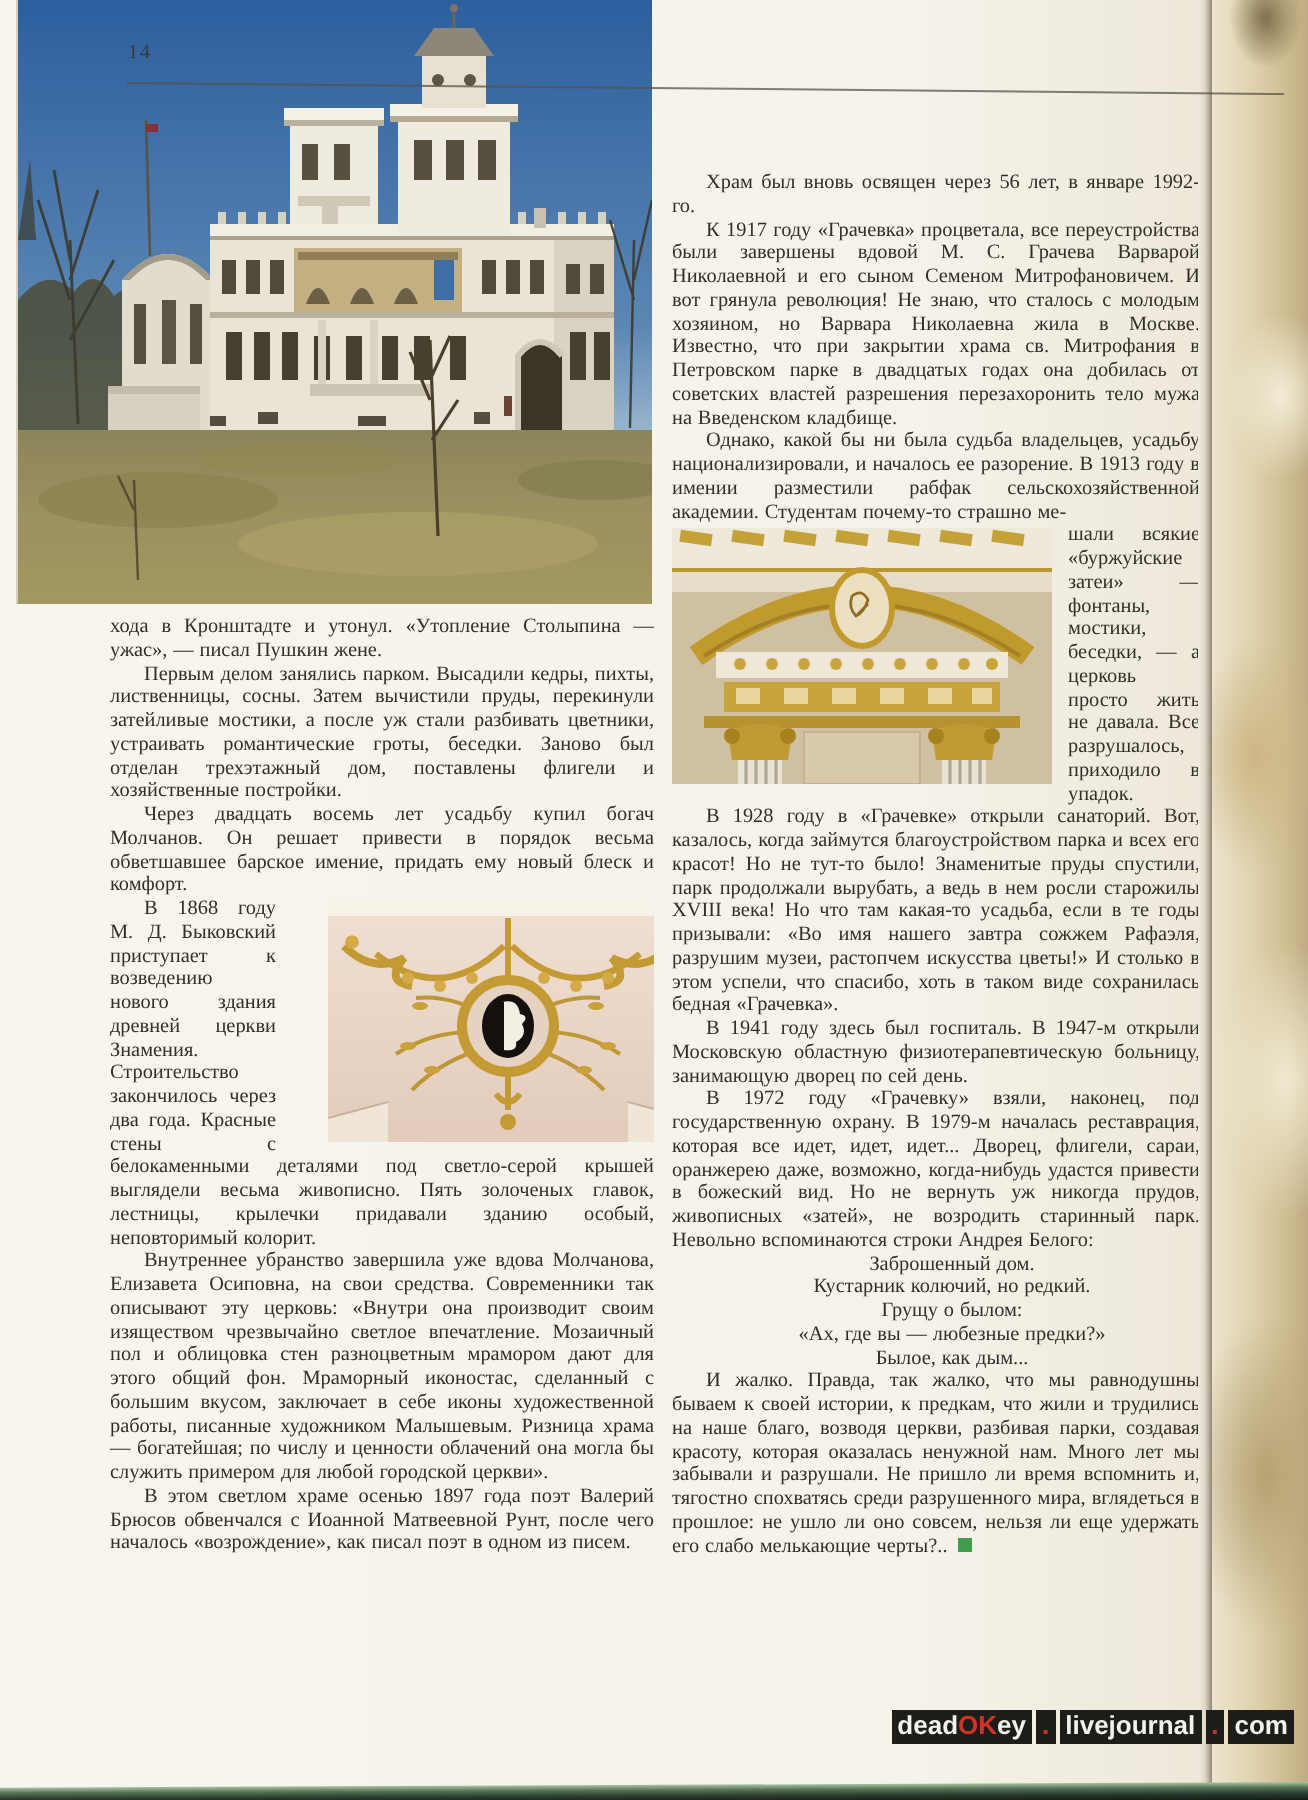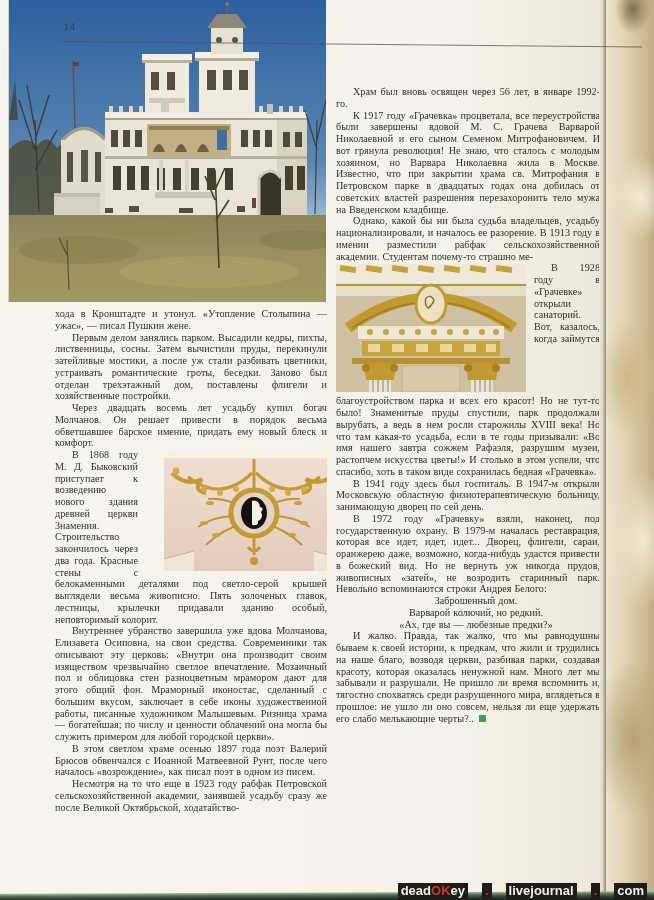--- a/index.html
+++ b/index.html
@@ -40,21 +40,21 @@
         radial-gradient(40px 60px at 70% 22%, #f2ebd6 0%, rgba(242,235,214,0) 70%),
         radial-gradient(44px 80px at 45% 42%, #cdb685 0%, rgba(205,182,133,0) 72%),
         radial-gradient(50px 100px at 75% 60%, #f0e8d0 0%, rgba(240,232,208,0) 70%),
         radial-gradient(55px 110px at 55% 82%, #b7a274 0%, rgba(183,162,116,0) 72%),
         linear-gradient(90deg,#ece4cf 0%,#e0d3b0 40%,#cfbd92 75%,#bca981 100%);
        border-left:1px solid #9a927d;}
   
   .bottom-strip{position:absolute;left:0;bottom:0;width:654px;height:9px;
        background:linear-gradient(#a9c2a3 0%,#557155 30%,#29392c 65%,#131c15 100%);
        transform:rotate(-.25deg);transform-origin:right center;z-index:6;}
-  .watermark{position:absolute;right:7px;bottom:0;display:flex;gap:14px;
+  .watermark{position:absolute;right:7px;bottom:28px;display:flex;gap:2px;
        font-family:"Liberation Sans",sans-serif;font-weight:bold;font-size:13px;
        z-index:7;}
   .wm-seg{background:#1e1d19;color:#f2f1ea;padding:0 3px 1px 3px;line-height:16px;}
   .wm-red{color:#cf3527;}
   
 </style>
 </head>
 <body>
 
 <div class="page">
@@ -257,21 +257,20 @@
           <path d="M87,50 q8,-2 9,6 q5,1 1,5 q3,6 -3,9 q1,5 -6,4 l0,-24 Z" fill="#f3efe4"></path>
 
           <path d="M90,86 L90,104 M84,96 q6,8 12,0" stroke="#c49a34" stroke-width="3" fill="none"></path>
           <circle cx="90" cy="110" r="4" fill="#c49a34"></circle>
         </svg>
       </span>
       <span>В 1868 году М. Д. Быковский приступает к возведению нового здания древней церкви Знамения. Строительство закончилось через два года. Красные стены с белокаменными деталями под светло-серой крышей выглядели весьма живописно. Пять золоченых главок, лестницы, крылечки придавали зданию особый, неповторимый колорит.</span>
     </div>
     <div class="para">Внутреннее убранство завершила уже вдова Молчанова, Елизавета Осиповна, на свои средства. Современники так описывают эту церковь: «Внутри она производит своим изяществом чрезвычайно светлое впечатление. Мозаичный пол и облицовка стен разноцветным мрамором дают для этого общий фон. Мраморный иконостас, сделанный с большим вкусом, заключает в себе иконы художественной работы, писанные художником Малышевым. Ризница храма — богатейшая; по числу и ценности облачений она могла бы служить примером для любой городской церкви».</div>
     <div class="para">В этом светлом храме осенью 1897 года поэт Валерий Брюсов обвенчался с Иоанной Матвеевной Рунт, после чего началось «возрождение», как писал поэт в одном из писем.</div>
-    <div class="para">Несмотря на то что еще в 1923 году рабфак Петровской сельскохозяйственной академии, занявшей усадьбу сразу же после Великой Октябрьской, ходатайство-</div>
   </div>
 
   <div class="col col-right">
     <div class="para">Храм был вновь освящен через 56 лет, в январе 1992-го.</div>
     <div class="para">К 1917 году «Грачевка» процветала, все переустройства были завершены вдовой М. С. Грачева Варварой Николаевной и его сыном Семеном Митрофановичем. И вот грянула революция! Не знаю, что сталось с молодым хозяином, но Варвара Николаевна жила в Москве. Известно, что при закрытии храма св. Митрофания в Петровском парке в двадцатых годах она добилась от советских властей разрешения перезахоронить тело мужа на Введенском кладбище.</div>
     <div class="para">Однако, какой бы ни была судьба владельцев, усадьбу национализировали, и началось ее разорение. В 1913 году в имении разместили рабфак сельскохозяйственной академии. Студентам почему-то страшно ме-</div>
     <div class="para noindent">
       <span class="inset inset-portal">
         <svg width="190" height="128" viewBox="0 0 190 128">
           <rect width="190" height="128" fill="#cfc0a2"></rect>
@@ -327,28 +326,31 @@
           <rect x="135" y="116" width="22" height="12" fill="#e9e3d4"></rect>
           <g stroke="#b1a894" stroke-width="1.6">
             <path d="M37,116 l0,12 M42,116 l0,12 M47,116 l0,12 M52,116 l0,12"></path>
             <path d="M139,116 l0,12 M144,116 l0,12 M149,116 l0,12 M154,116 l0,12"></path>
           </g>
 
           <rect x="66" y="102" width="58" height="26" fill="#d9c9ab"></rect>
           <rect x="66" y="102" width="58" height="26" fill="none" stroke="#c3b190" stroke-width="1"></rect>
         </svg>
       </span>
+      <span>шали всякие «буржуйские затеи» — фонтаны, мостики, беседки, — а церковь просто жить не давала. Все разрушалось, приходило в упадок.</span>
     </div>
     <div class="para">В 1928 году в «Грачевке» открыли санаторий. Вот, казалось, когда займутся благоустройством парка и всех его красот! Но не тут-то было! Знаменитые пруды спустили, парк продолжали вырубать, а ведь в нем росли старожилы XVIII века! Но что там какая-то усадьба, если в те годы призывали: «Во имя нашего завтра сожжем Рафаэля, разрушим музеи, растопчем искусства цветы!» И столько в этом успели, что спасибо, хоть в таком виде сохранилась бедная «Грачевка».</div>
     <div class="para">В 1941 году здесь был госпиталь. В 1947-м открыли Московскую областную физиотерапевтическую больницу, занимающую дворец по сей день.</div>
     <div class="para">В 1972 году «Грачевку» взяли, наконец, под государственную охрану. В 1979-м началась реставрация, которая все идет, идет, идет... Дворец, флигели, сараи, оранжерею даже, возможно, когда-нибудь удастся привести в божеский вид. Но не вернуть уж никогда прудов, живописных «затей», не возродить старинный парк. Невольно вспоминаются строки Андрея Белого:</div>
     <div>
       <div class="poem-line">Заброшенный дом.</div>
-      <div class="poem-line">Варварой колючий, но редкий.</div>
+      <div class="poem-line">Кустарник колючий, но редкий.</div>
+      <div class="poem-line">Грущу о былом:</div>
       <div class="poem-line">«Ах, где вы — любезные предки?»</div>
+      <div class="poem-line">Былое, как дым...</div>
     </div>
     <div class="para"><span>И жалко. Правда, так жалко, что мы равнодушны бываем к своей истории, к предкам, что жили и трудились на наше благо, возводя церкви, разбивая парки, создавая красоту, которая оказалась ненужной нам. Много лет мы забывали и разрушали. Не пришло ли время вспомнить и, тягостно спохватясь среди разрушенного мира, вглядеться в прошлое: не ушло ли оно совсем, нельзя ли еще удержать его слабо мелькающие черты?..</span><span class="endsq"></span></div>
   </div>
 
   <div class="gap-strip"></div>
   <div class="book-edge"></div>
 
   <div class="bottom-strip"></div>
   <div class="watermark">
     <span class="wm-seg"><span>dead</span><span class="wm-red">OK</span><span>ey</span></span>

